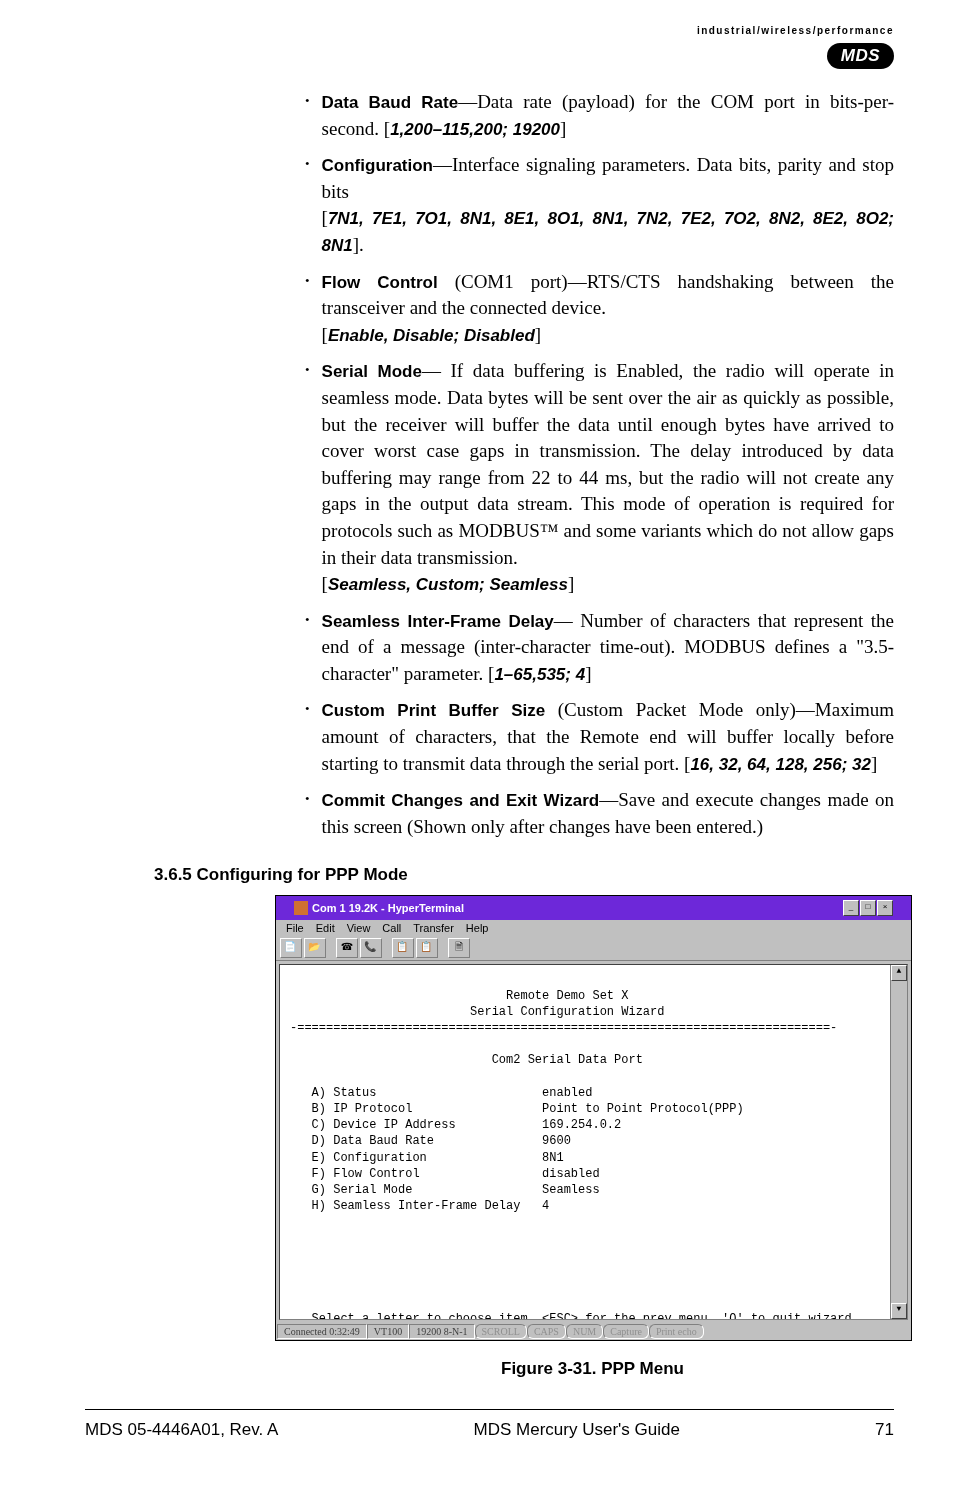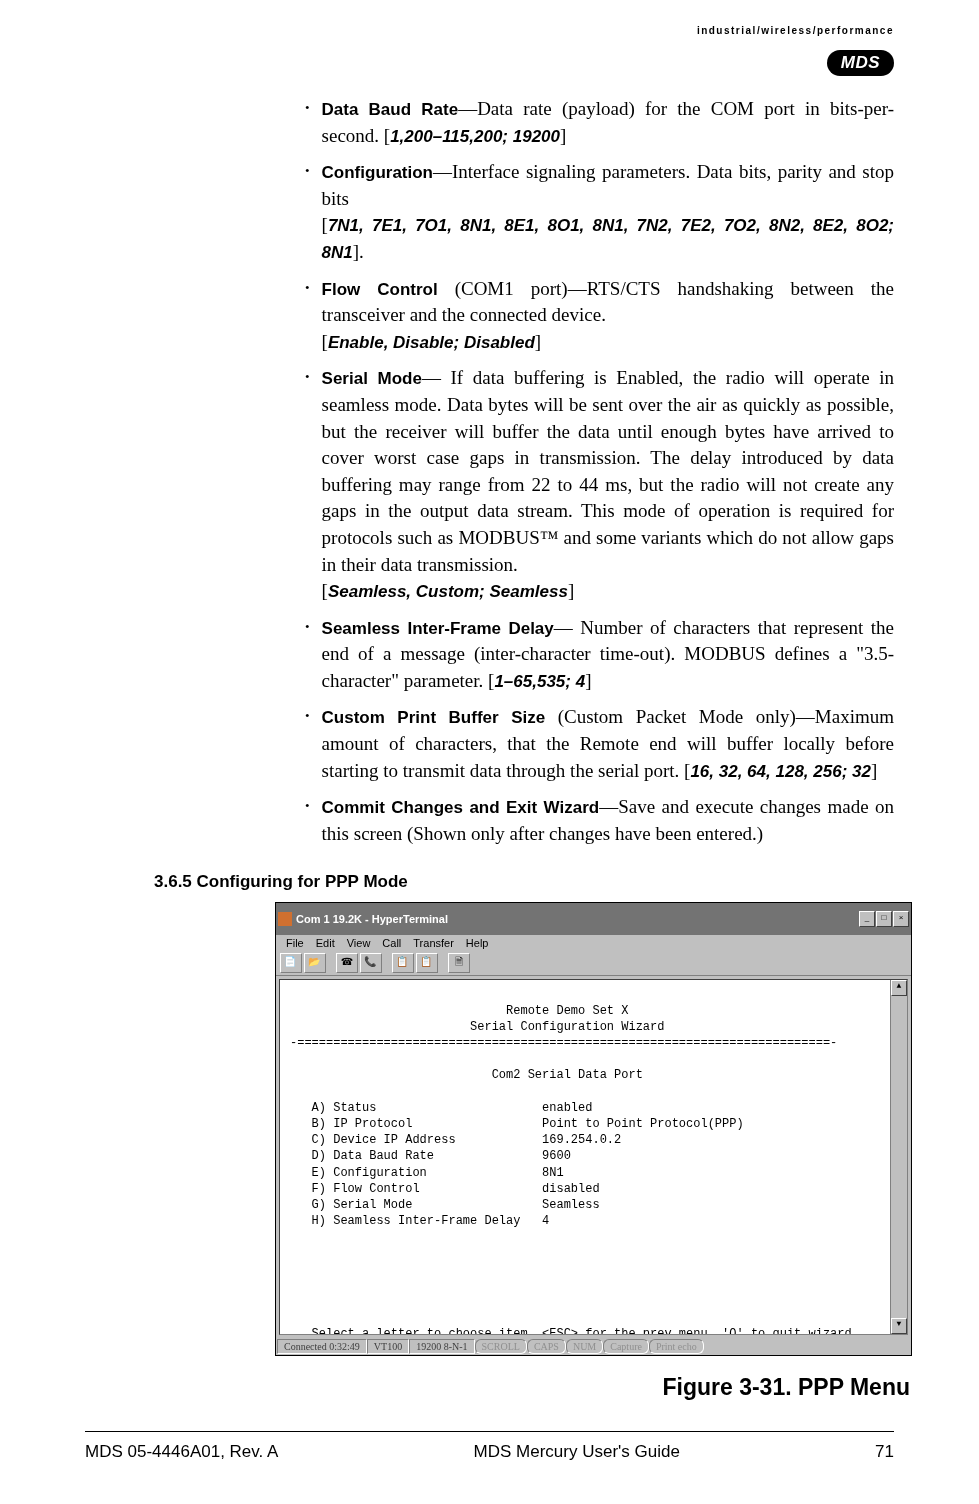--- a/index.html
+++ b/index.html
@@ -29,21 +29,21 @@
   .header-logo {
     display: inline-block;
     background: #000;
     color: #fff;
     font-family: Arial, sans-serif;
     font-weight: bold;
     font-style: italic;
     font-size: 17px;
     padding: 3px 14px;
     border-radius: 14px;
-    margin-top: 14px;
+    margin-top: 7px;
     letter-spacing: 0.5px;
   }
   .body-list {
     margin-left: 220px;
     margin-bottom: 25px;
   }
   .body-list ul {
     list-style: none;
     padding: 0;
     margin: 0;
@@ -81,27 +81,27 @@
     margin: 25px 0 10px 69px;
   }
   .terminal-window {
     margin-left: 190px;
     width: 635px;
     border: 1px solid #000;
     font-family: 'MS Sans Serif', Arial, sans-serif;
     background: #c0c0c0;
   }
   .titlebar {
-    background: #737373;
+    background: #6d28d9;
     color: #fff;
     display: flex;
     align-items: center;
     font-size: 11px;
-    height: 32px;
-    padding: 0 2px;
+    height: 24px;
+    padding: 0 18px;
   }
   .titlebar-icon {
     width: 14px;
     height: 14px;
     background: #d07030;
     margin-right: 4px;
   }
   .titlebar-text {
     flex: 1;
     font-weight: bold;
@@ -203,22 +203,22 @@
     border-left-color: #808080;
     border-right-color: #fff;
     border-bottom-color: #fff;
     padding: 1px 6px;
     color: #404040;
   }
   .status-cell.dim { color: #909090; border-radius: 6px; }
   .figure-caption {
     font-family: Arial, sans-serif;
     font-weight: bold;
-    font-size: 23px;
-    text-align: right;
+    font-size: 17px;
+    text-align: center;
     margin: 18px 0 30px 190px;
     width: 635px;
   }
   .footer {
     border-top: 1px solid #000;
     padding-top: 10px;
     display: flex;
     justify-content: space-between;
     font-size: 17px;
     font-family: Arial, sans-serif;

